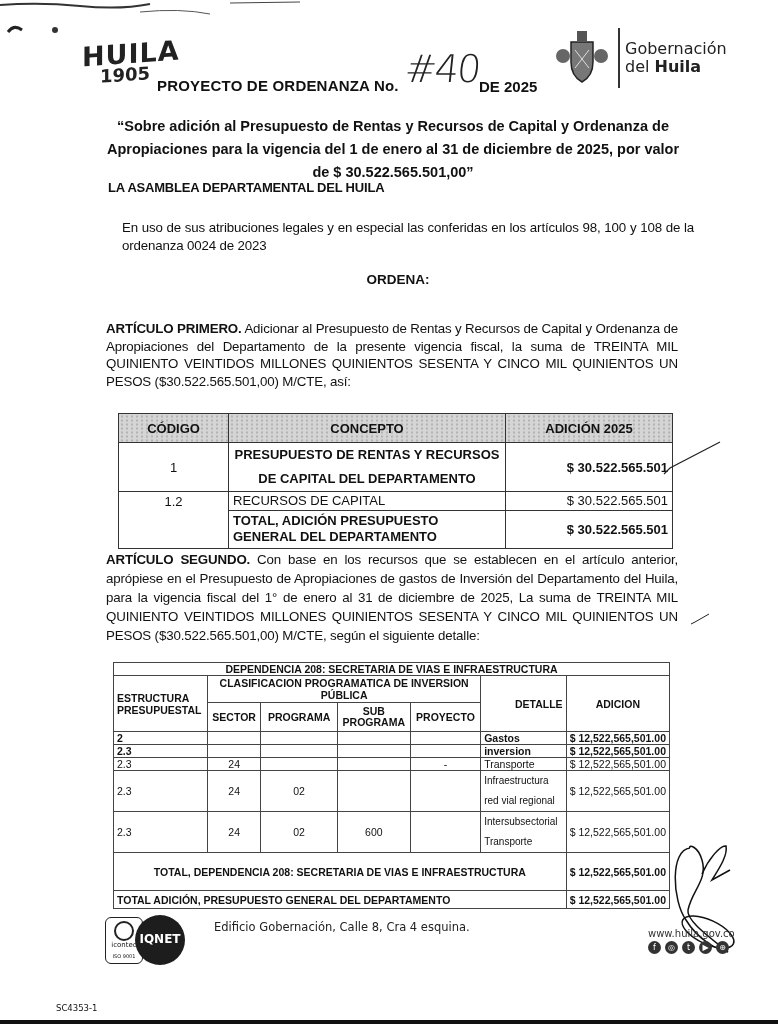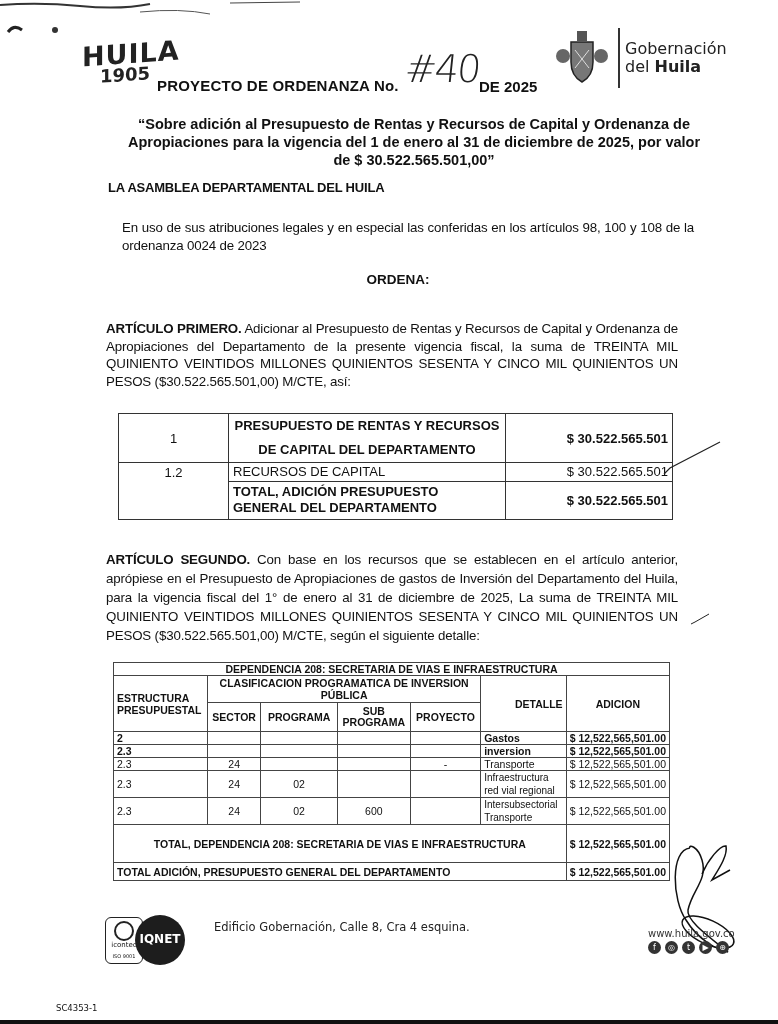--- a/index.html
+++ b/index.html
@@ -11,21 +11,21 @@
   .huila-logo .word { font-size:27px; letter-spacing:1px; transform:skewY(-4deg); display:block; }
   .huila-logo .year { font-size:18px; margin-left:18px; display:block; margin-top:-2px; transform:skewY(-4deg); }
   .proj-title { left:157px; top:77px; font-size:15px; font-weight:bold; letter-spacing:0.2px; }
   .handnum { left:405px; top:47px; font-family:"DejaVu Sans", sans-serif; font-size:38px; font-weight:300; color:#222; letter-spacing:-2px; transform:skewX(-6deg); }
   .proj-year { left:479px; top:78px; font-size:15px; font-weight:bold; }
   .crest { left:555px; top:28px; width:54px; height:60px; }
   .gov-divider { left:618px; top:28px; width:2px; height:60px; background:#333; }
   .gov-name { left:625px; top:40px; font-family:"DejaVu Sans", sans-serif; font-size:16px; line-height:18px; color:#222; }
   .gov-name .l2 b { font-weight:bold; }
 
-  .subtitle { left:124px; top:115px; width:580px; text-align:center; font-weight:bold; font-size:14.5px; line-height:18px; }
+  .subtitle { left:103px; top:115px; width:580px; text-align:center; font-weight:bold; font-size:14.5px; line-height:23px; }
   .assembly { left:108px; top:180px; width:580px; font-weight:bold; font-size:13px; letter-spacing:-0.2px; }
   .para { left:106px; width:572px; font-size:13.3px; line-height:17.5px; text-align:justify; letter-spacing:-0.15px; }
   .p1 { top:219px;margin-left:16px; }
   .ordena { left:108px; top:272px; width:580px; text-align:center; font-weight:bold; font-size:13.5px; }
   .p2 { top:320px; }
   .p3 { top:550px; line-height:19px; }
   .para b { font-weight:bold; }
 
   table { border-collapse:collapse; position:absolute; }
   .t1 { left:118px; top:413px; width:555px; font-size:13px; }
@@ -34,21 +34,21 @@
                background-image: radial-gradient(#888 0.6px, transparent 0.8px); background-size:5px 4px; }
   .t1 .code { width:101px; text-align:center; }
   .t1 .conc { width:268px; }
   .t1 .amt { text-align:right; }
   .t1 .b { font-weight:bold; }
 
   .t2 { left:113px; top:662px; width:557px; font-size:10.5px; }
   .t2 td { border:1px solid #444; padding:0 3px; }
   .t2 .c { text-align:center; }
   .t2 .b { font-weight:bold; }
-  .t2 .sm { font-size:10px; line-height:13px; }
+  .t2 .sm { font-size:10px; line-height:20px; }
   .t2 .money { text-align:center; white-space:nowrap; }
 
   .check1 { left:662px; top:440px; width:60px; height:40px; }
   .check2 { left:690px; top:612px; width:20px; height:16px; }
   .signature { left:668px; top:840px; width:80px; height:120px; }
 
   .cert { left:62px; top:917px; width:36px; height:45px; border:1.5px solid #222; border-radius:6px;margin-left:43px; }
   .cert-code { left:56px; top:1003px; font-size:8.5px; font-family:"DejaVu Sans", sans-serif; }
   .iqnet { left:135px; top:915px; width:50px; height:50px; border-radius:50%; background:#1d1d1d; color:#fff; text-align:center; font-family:"DejaVu Sans", sans-serif; }
   .footer-addr { left:214px; top:920px; font-family:"DejaVu Sans", sans-serif; font-size:11.5px; line-height:15.5px; color:#222; }
@@ -93,20 +93,25 @@
 <div class="abs assembly">LA ASAMBLEA DEPARTAMENTAL DEL HUILA</div>
 <div class="abs para p1">En uso de sus atribuciones legales y en especial las conferidas en los artículos 98, 100 y 108 de la ordenanza 0024 de 2023</div>
 <div class="abs ordena">ORDENA:</div>
 
 <div class="abs para p2">
   <b>ARTÍCULO PRIMERO.</b><span> Adicionar al Presupuesto de Rentas y Recursos de Capital y Ordenanza de Apropiaciones del Departamento de la presente vigencia fiscal, la suma de TREINTA MIL QUINIENTO VEINTIDOS MILLONES QUINIENTOS SESENTA Y CINCO MIL QUINIENTOS UN PESOS ($30.522.565.501,00) M/CTE, así:</span>
 </div>
 
 <table class="t1">
   <tbody>
+      <tr class="hd">
+    <td class="code">CÓDIGO</td>
+    <td>CONCEPTO</td>
+    <td>ADICIÓN 2025</td>
+  </tr>
   <tr>
     <td class="code" rowspan="1" style="height:40px;">1</td>
     <td class="conc b" style="line-height:24px;text-align:center;">PRESUPUESTO DE RENTAS Y RECURSOS DE CAPITAL DEL DEPARTAMENTO</td>
     <td class="amt b">$ 30.522.565.501</td>
   </tr>
   <tr>
     <td class="code" style="height:18px; border-bottom:none;">1.2</td>
     <td class="conc">RECURSOS DE CAPITAL</td>
     <td class="amt">$ 30.522.565.501</td>
   </tr>

